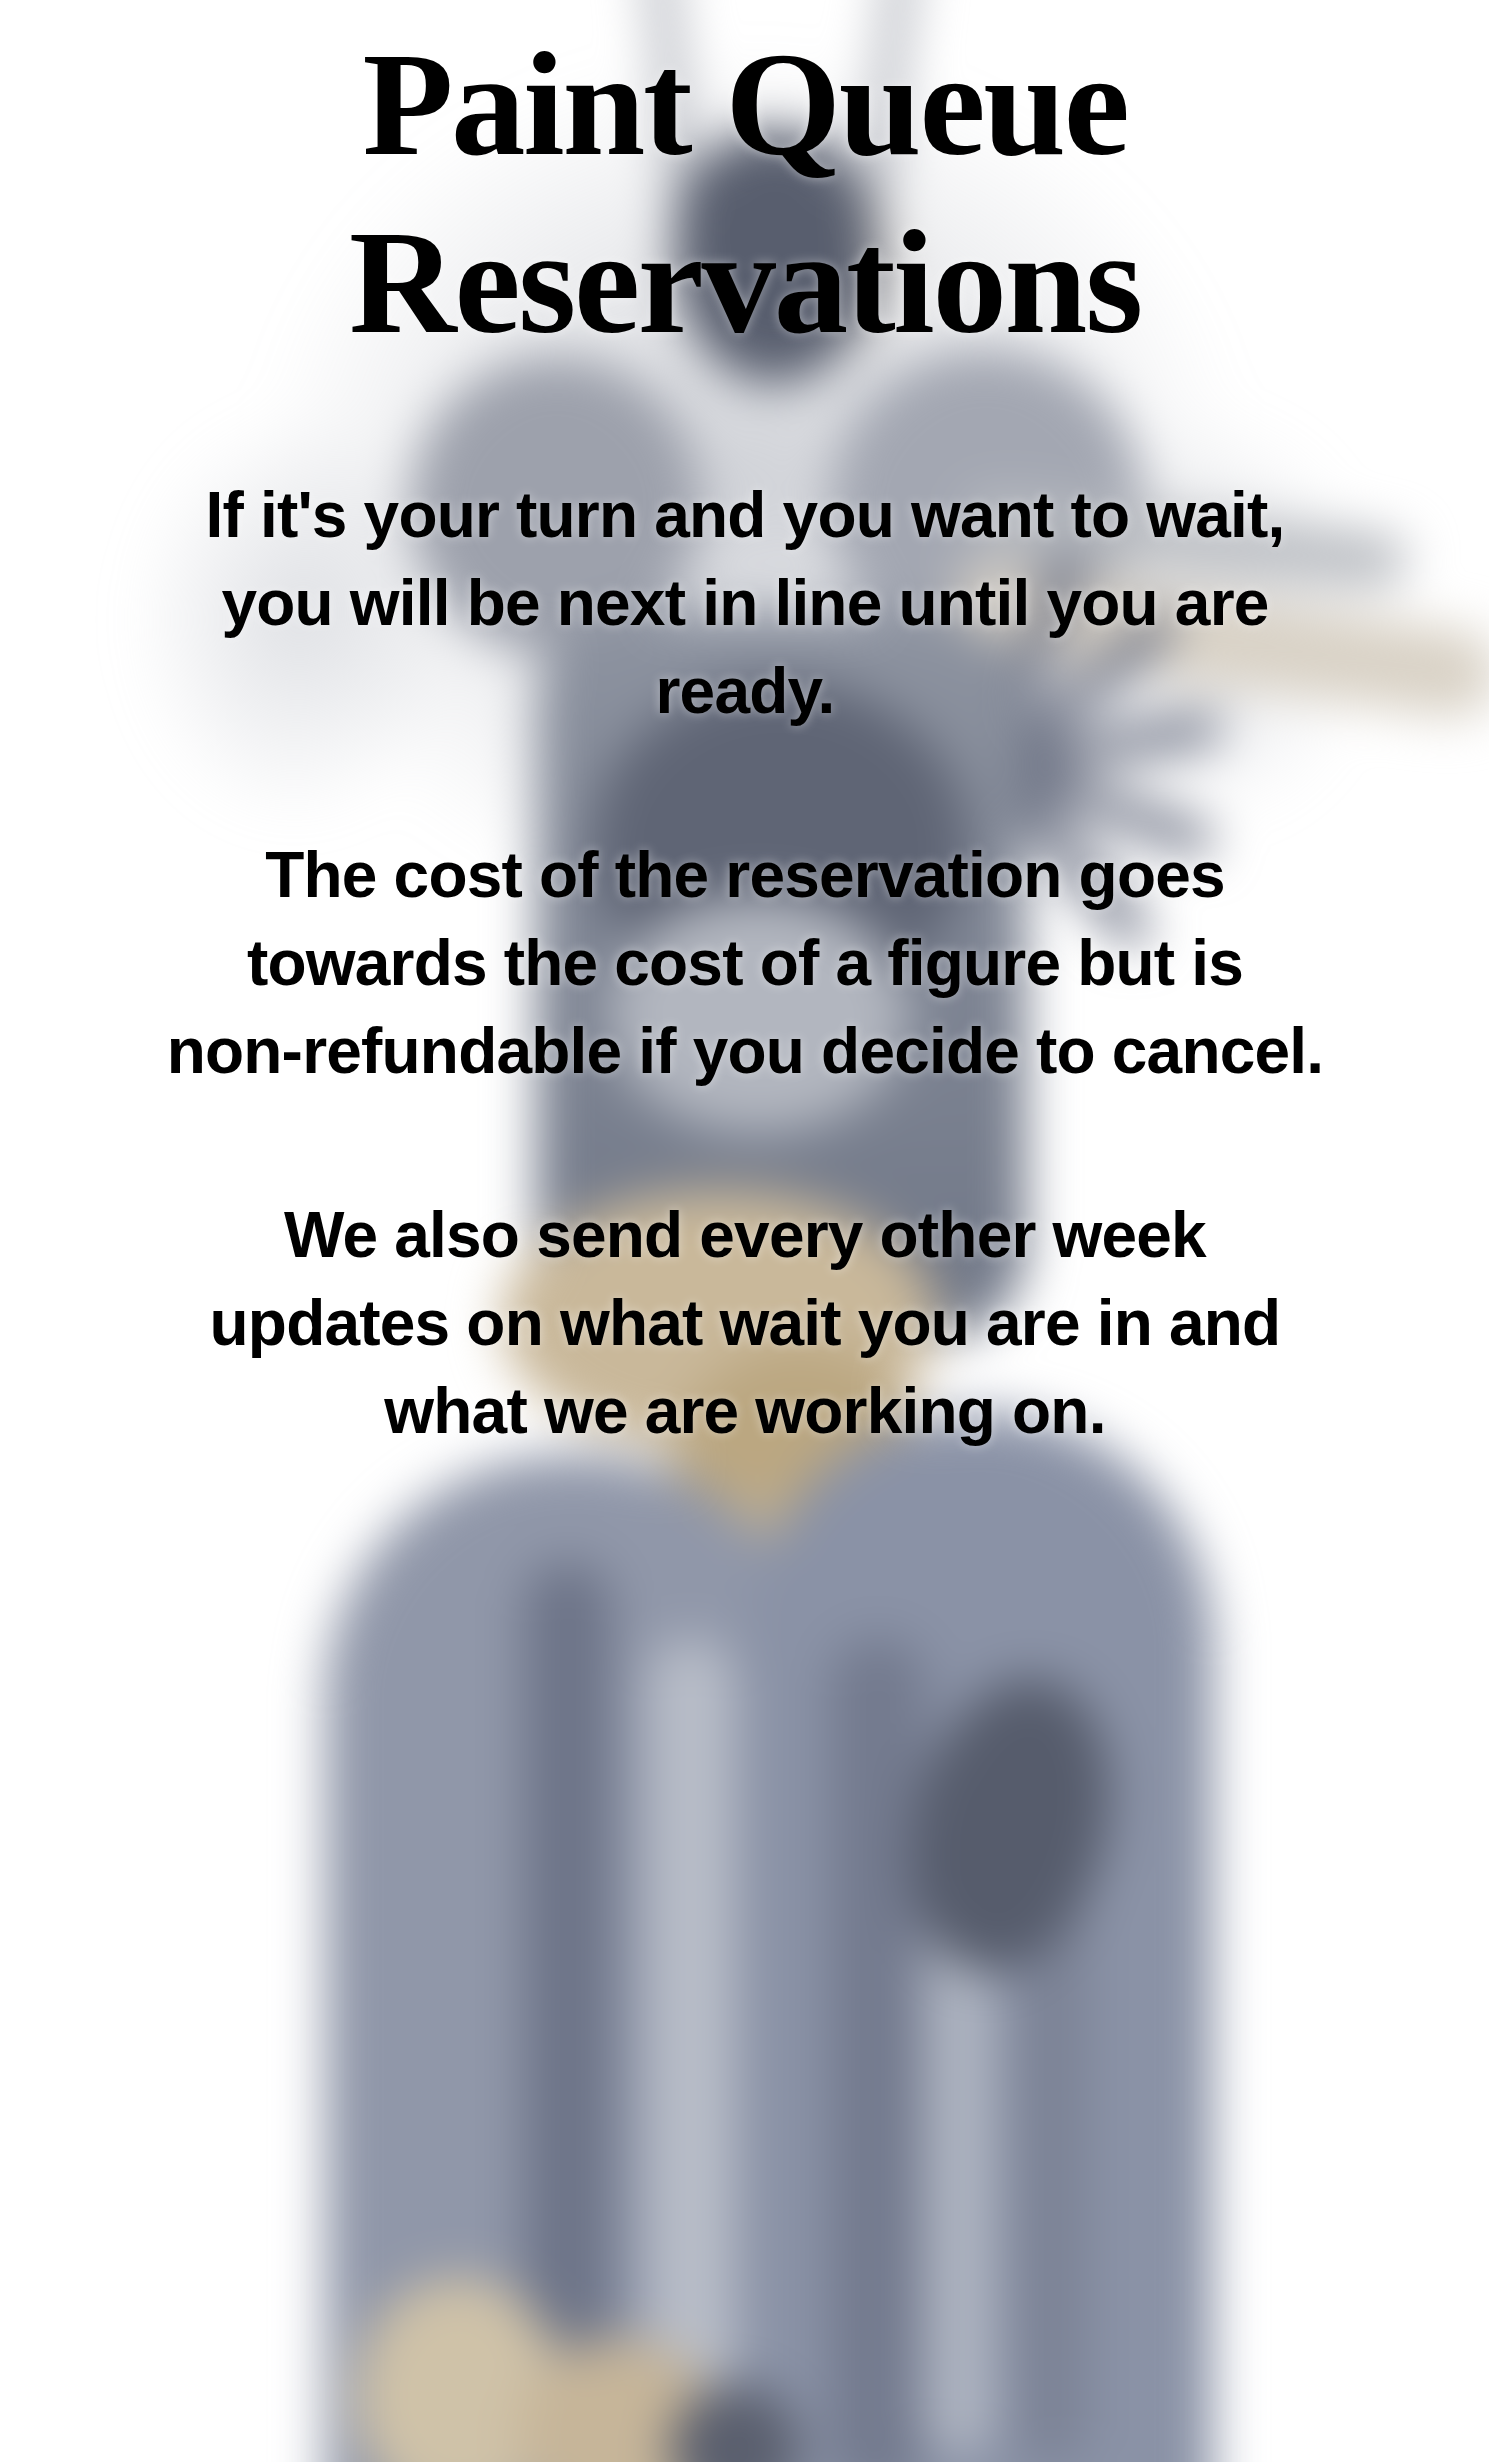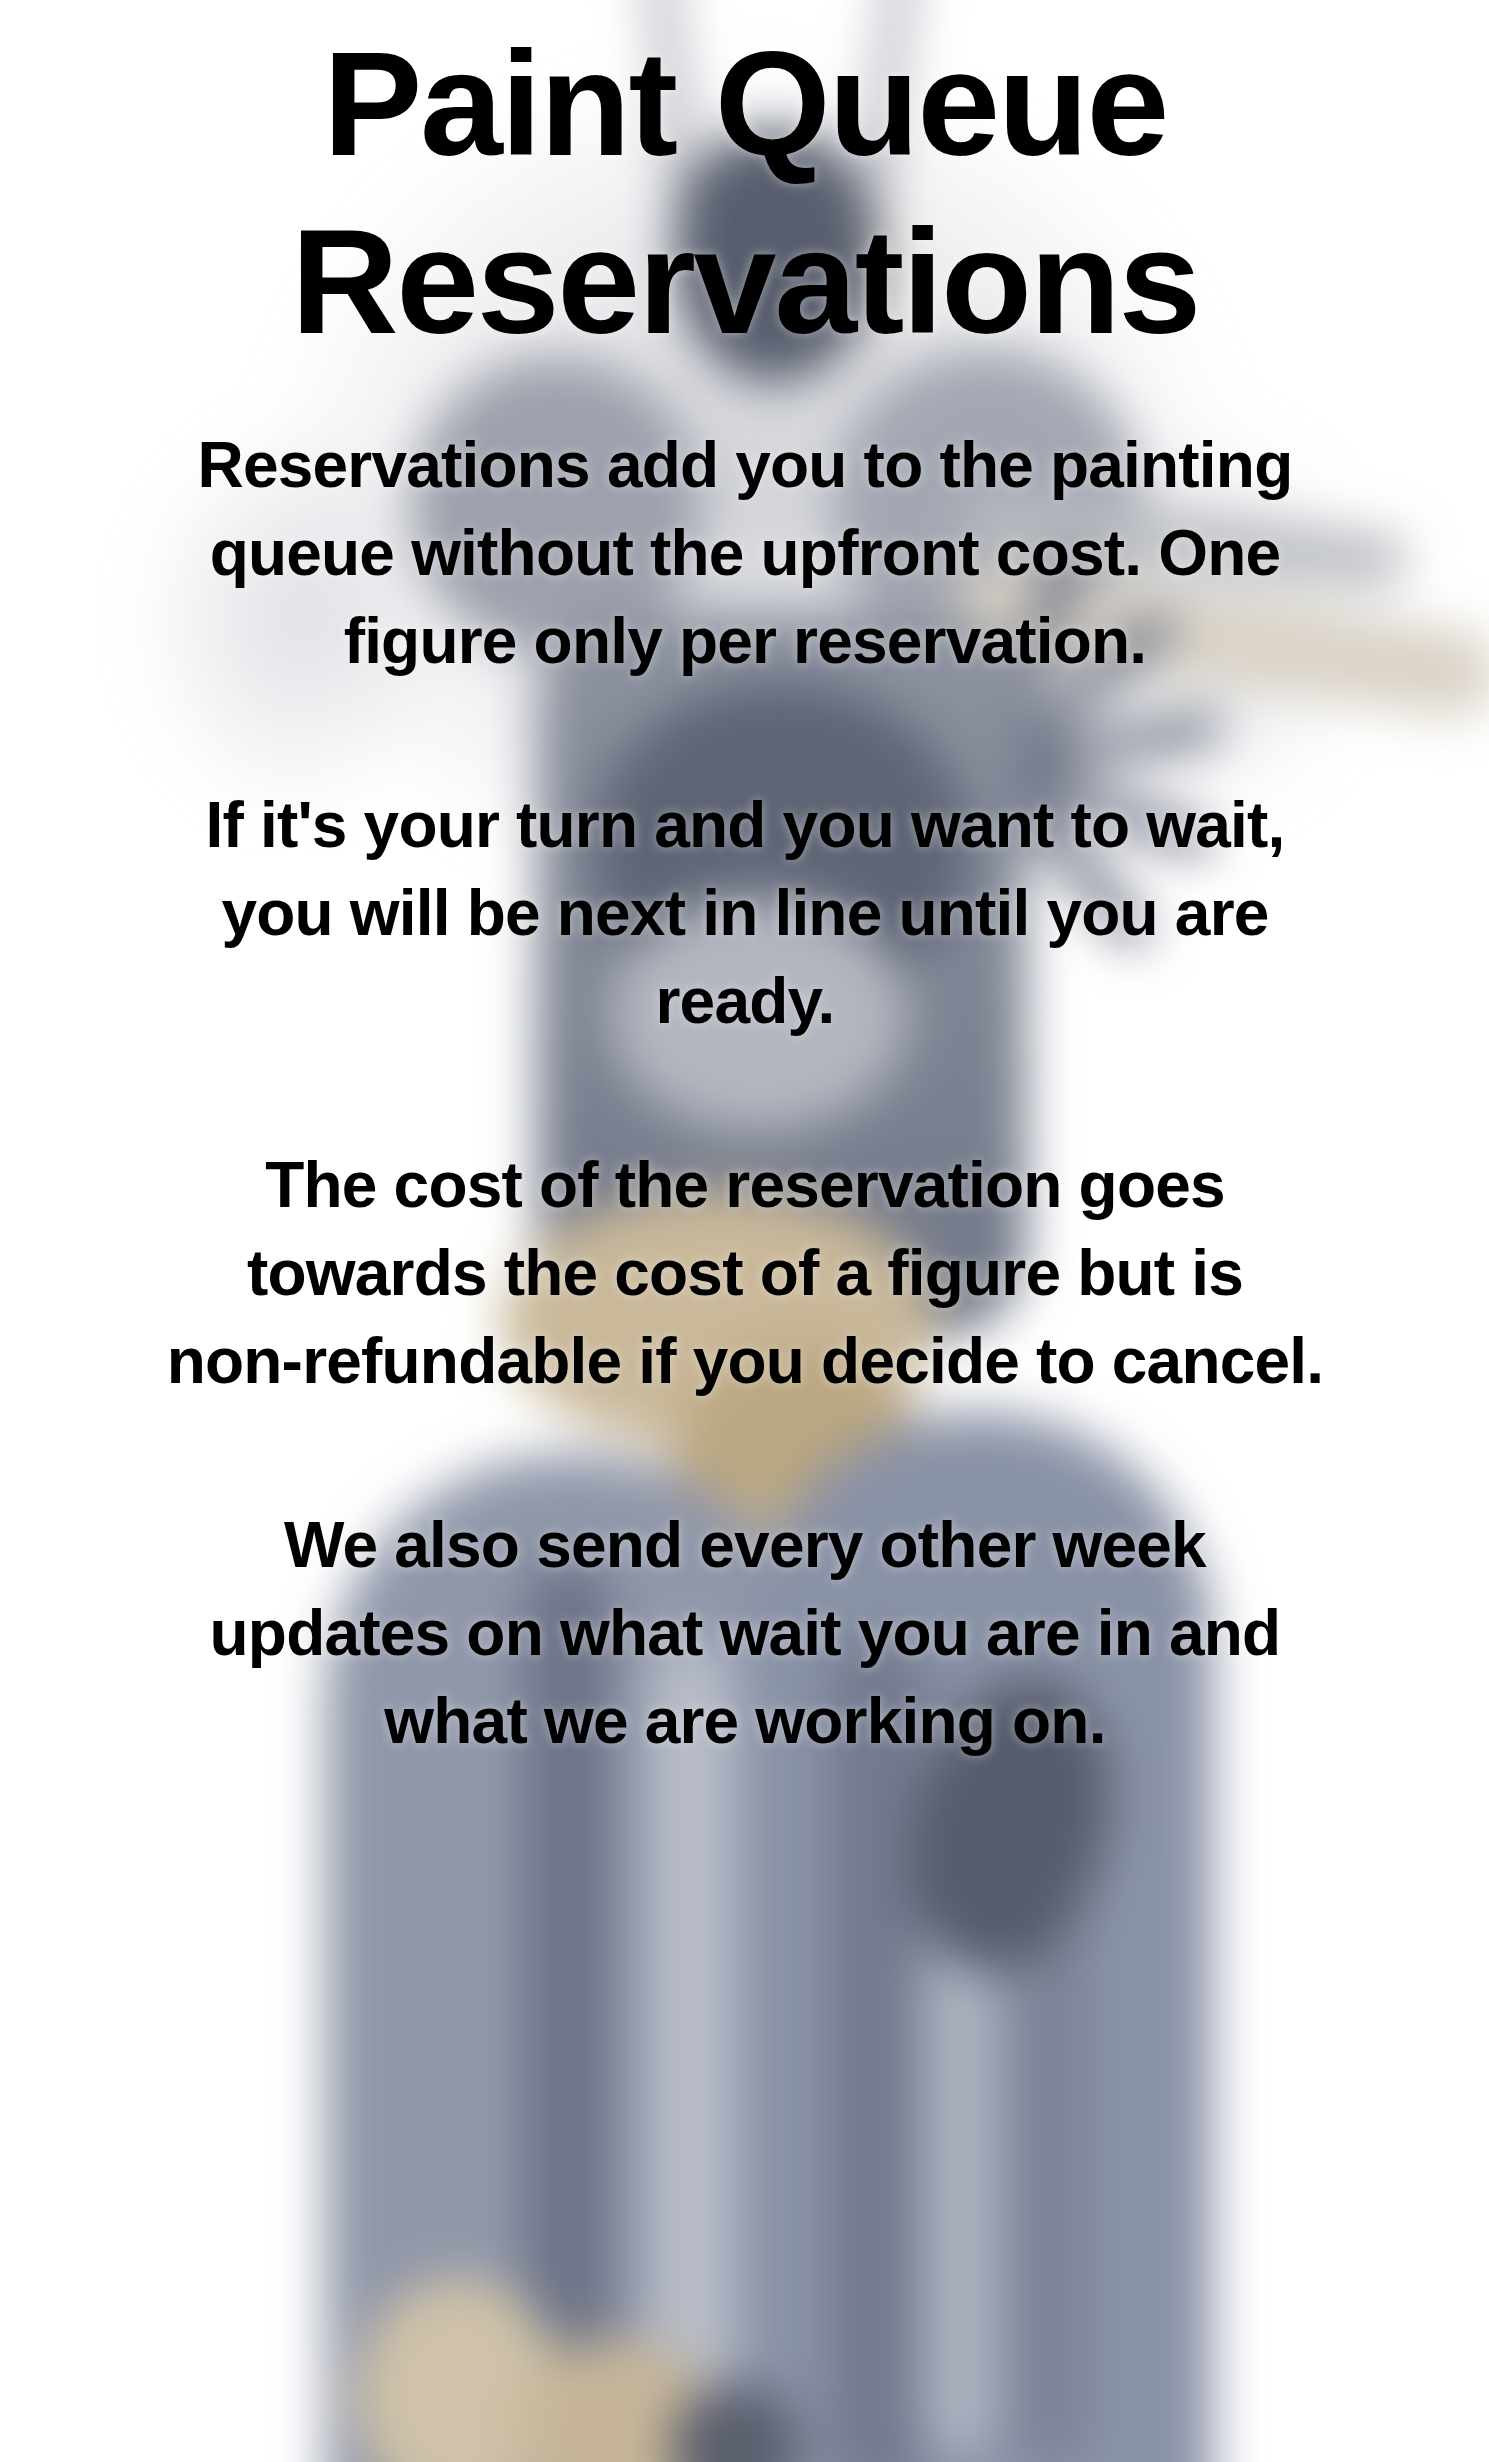--- a/index.html
+++ b/index.html
@@ -63,27 +63,28 @@
   
   .content {
     position: relative;
     z-index: 2;
     padding-top: 15.3px;
     text-align: center;
     color: #000000;
     font-weight: bold;
   }
   .title {
-    margin: 0 0 50px 0;
+    margin: 0 0 100px 0;
     font-size: 149px;
     line-height: 178px;
     letter-spacing: -2.3px;
     white-space: pre-line;
     font-weight: bold;
     text-shadow: 0 0 12.2px rgba(255,255,255,0.45);
+    font-family: Liberation Serif, serif;
   }
   .para {
     margin: 0 0 96px 0;
     font-size: 64px;
     line-height: 88px;
     letter-spacing: -0.8px;
     white-space: pre-line;
     font-weight: bold;
     text-shadow: 0 0 10.7px rgba(255,255,255,0.45);
   }
@@ -125,23 +126,20 @@
     <div class="s robe-highlight-2"></div>
     <div class="s robe-vee-dark"></div>
     <div class="s hem-tan-1"></div>
     <div class="s hem-tan-2"></div>
     <div class="s hem-dark"></div>
   </div>
 
   <div class="content">
     <h1 class="title">Paint Queue
 Reservations</h1>
-    <p class="para">Reservations add you to the painting
-queue without the upfront cost. One
-figure only per reservation.</p>
     <p class="para">If it's your turn and you want to wait,
 you will be next in line until you are
 ready.</p>
     <p class="para">The cost of the reservation goes
 towards the cost of a figure but is
 non-refundable if you decide to cancel.</p>
     <p class="para">We also send every other week
 updates on what wait you are in and
 what we are working on.</p>
   </div>

